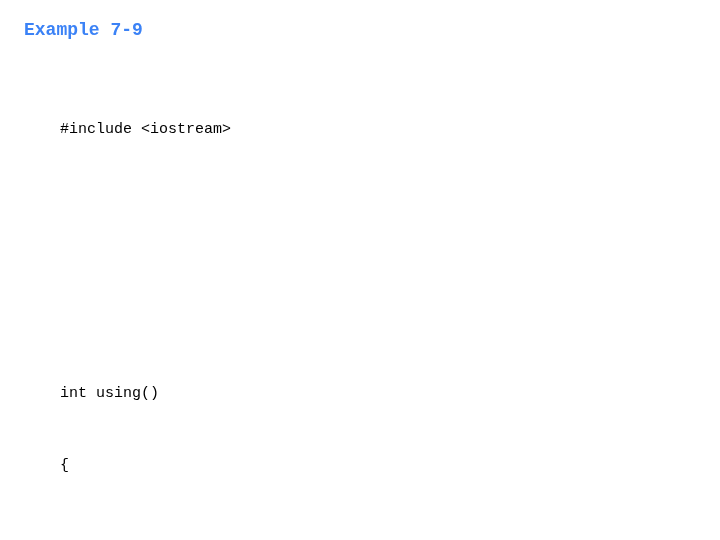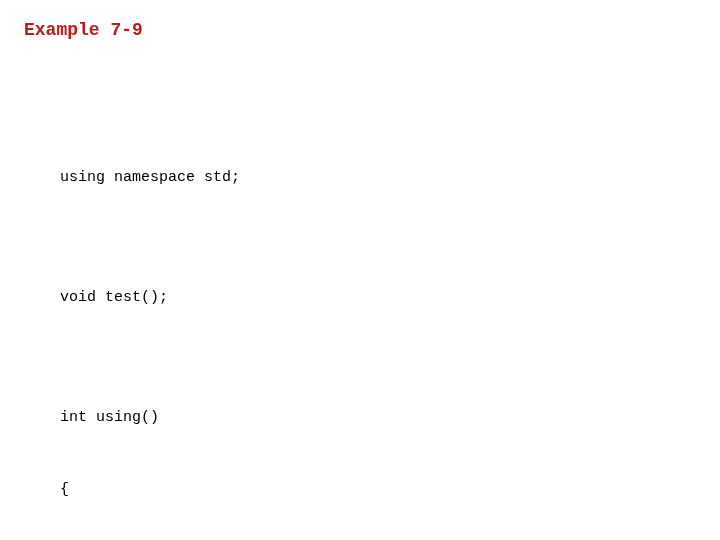--- a/index.html
+++ b/index.html
@@ -14,45 +14,44 @@
       background-color: #ffffff;
       font-family: 'Courier New', Courier, monospace;
       overflow: hidden;
     }
 
     .container {
       padding: 20px 24px;
     }
 
     .title {
-      color: #b91c1c;
+      color: #3b82f6;
       font-size: 18px;
       font-weight: bold;
       margin-bottom: 6px;
     }
 
     .code-block {
       font-size: 15px;
       line-height: 1.6;
       color: #000000;
       white-space: pre;
     }
   </style>
 </head>
 <body>
 
 <div class="container">
   <div class="title">Example 7-9</div>
   <div class="code-block">
     <br>
-    <br>
-    <span>using namespace std;</span>
+    <span>#include &lt;iostream&gt;</span>
     <br>
     <br>
-    <span>void test();</span>
+    <br>
     <br>
     <br>
     <span>int using()</span>
     <br>
     <span>{</span>
     <br>
     
     <br>
     <br>
     

